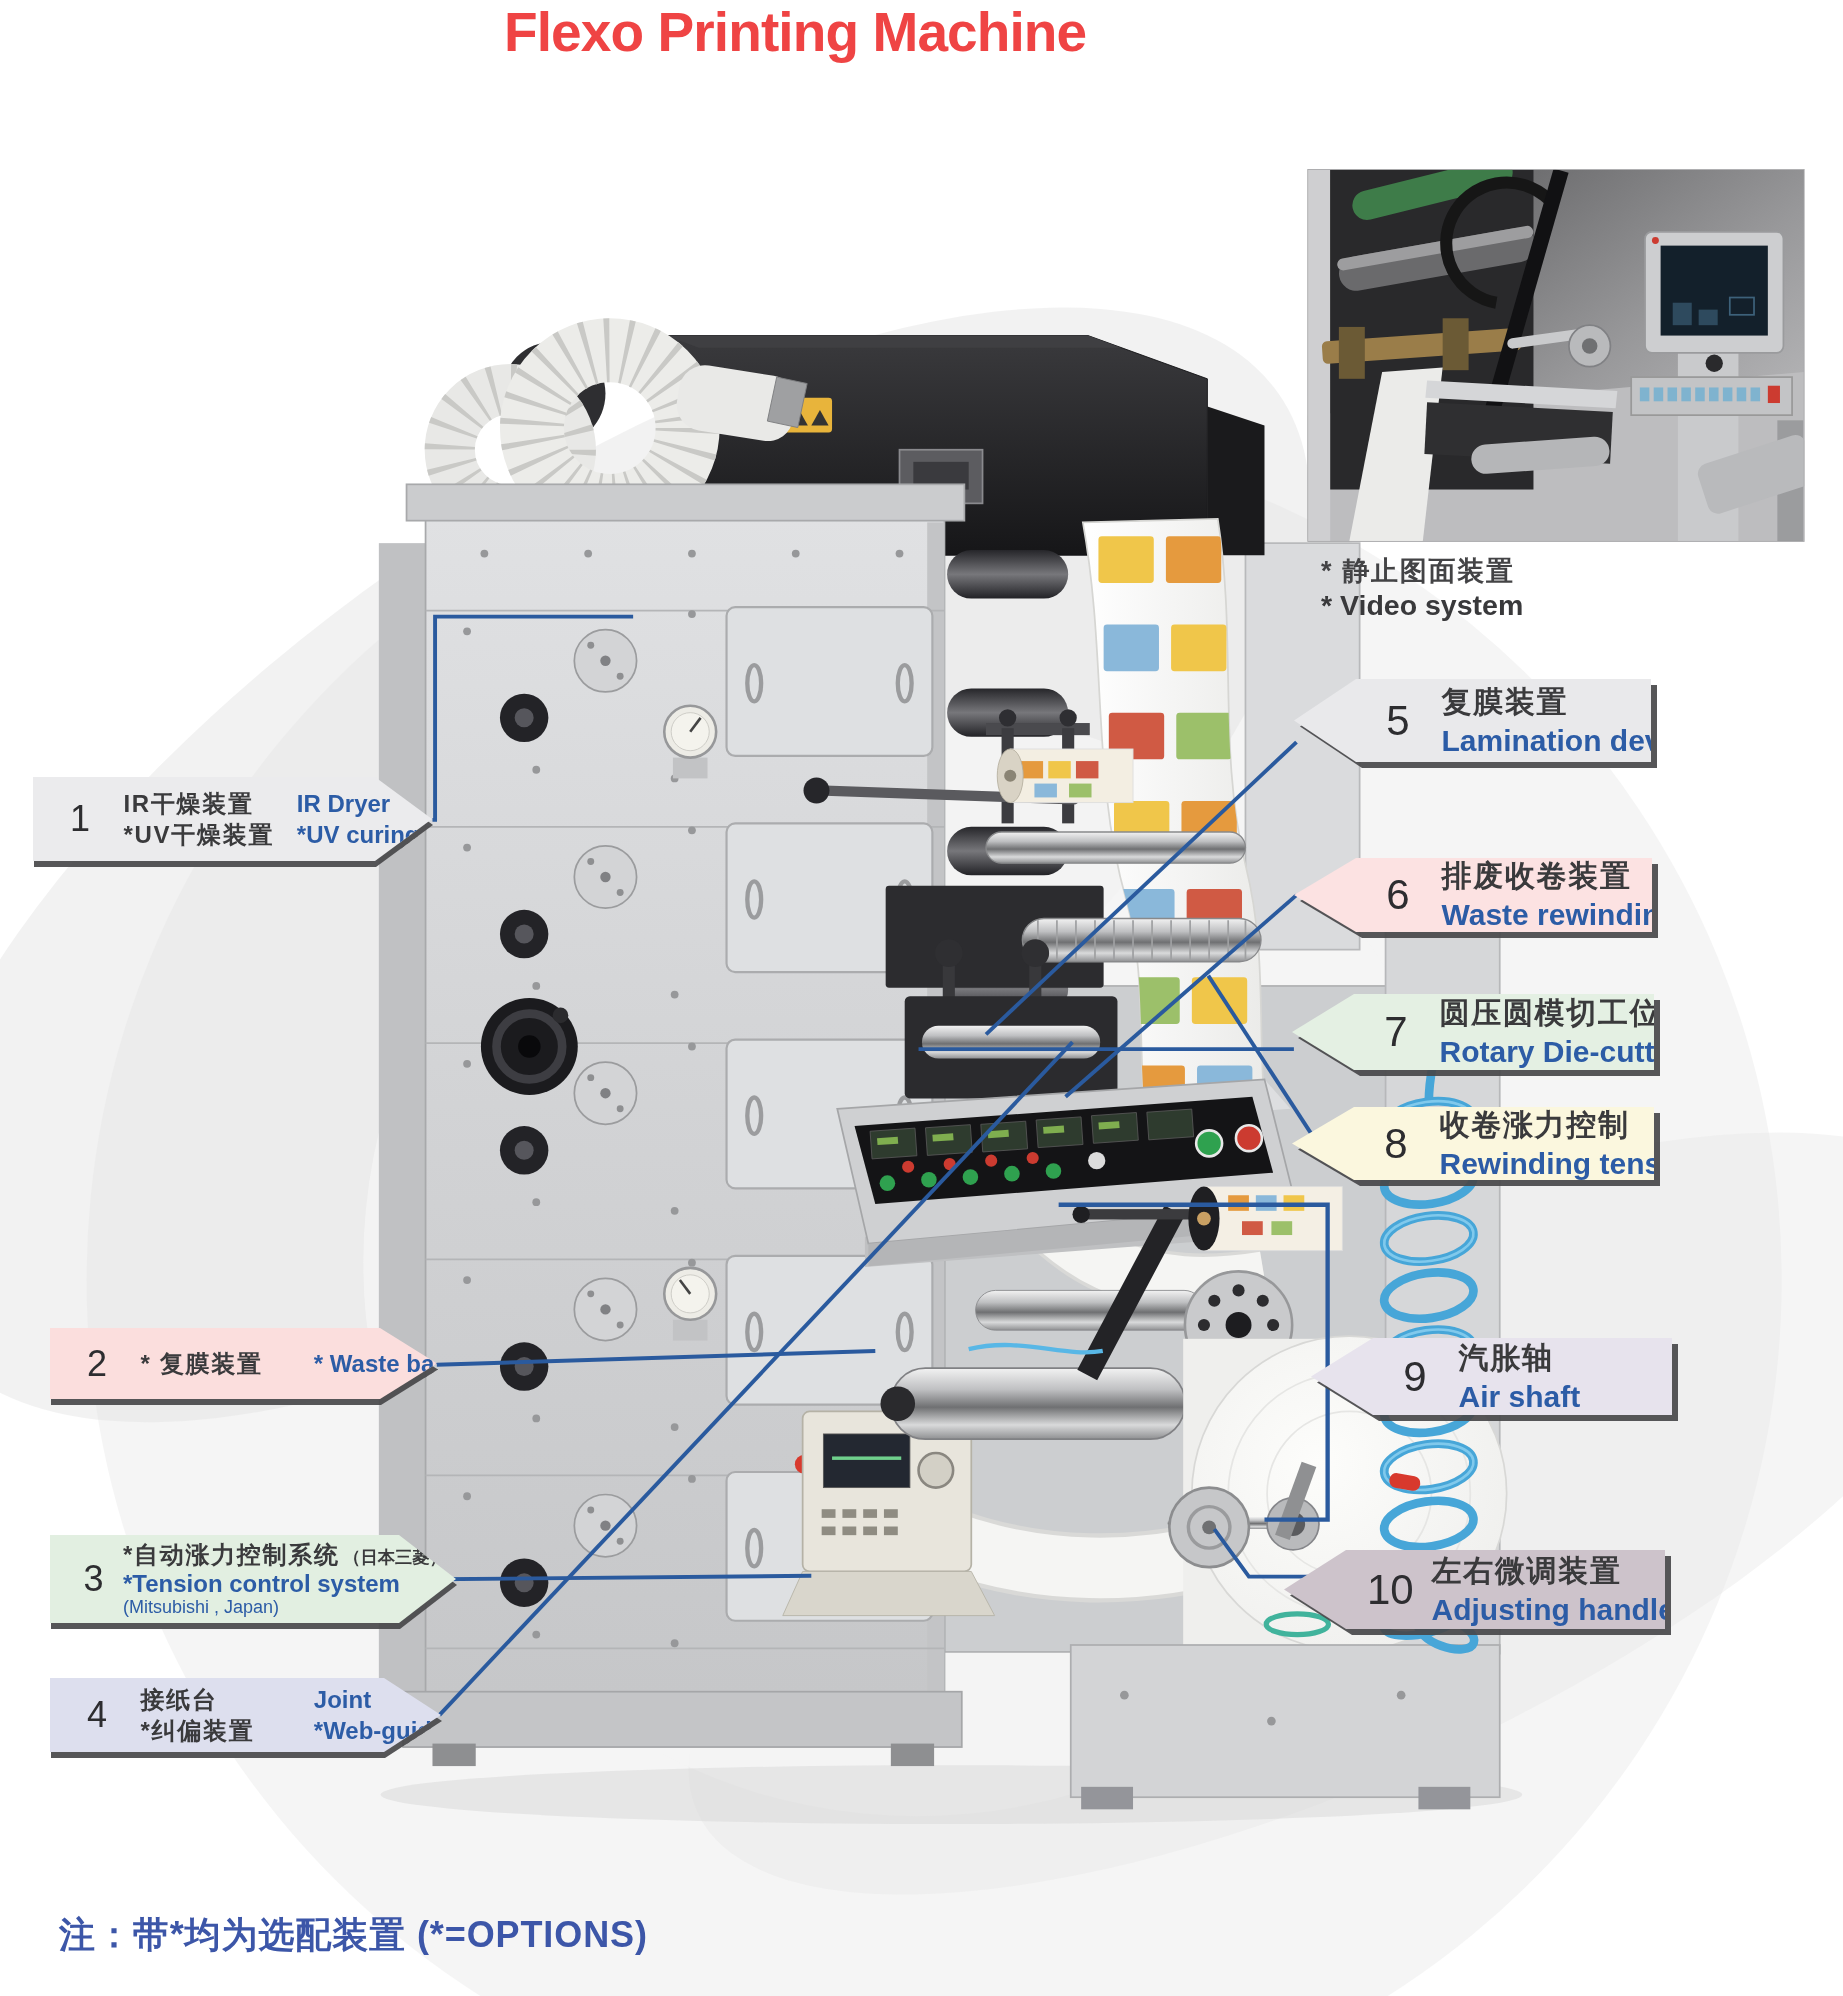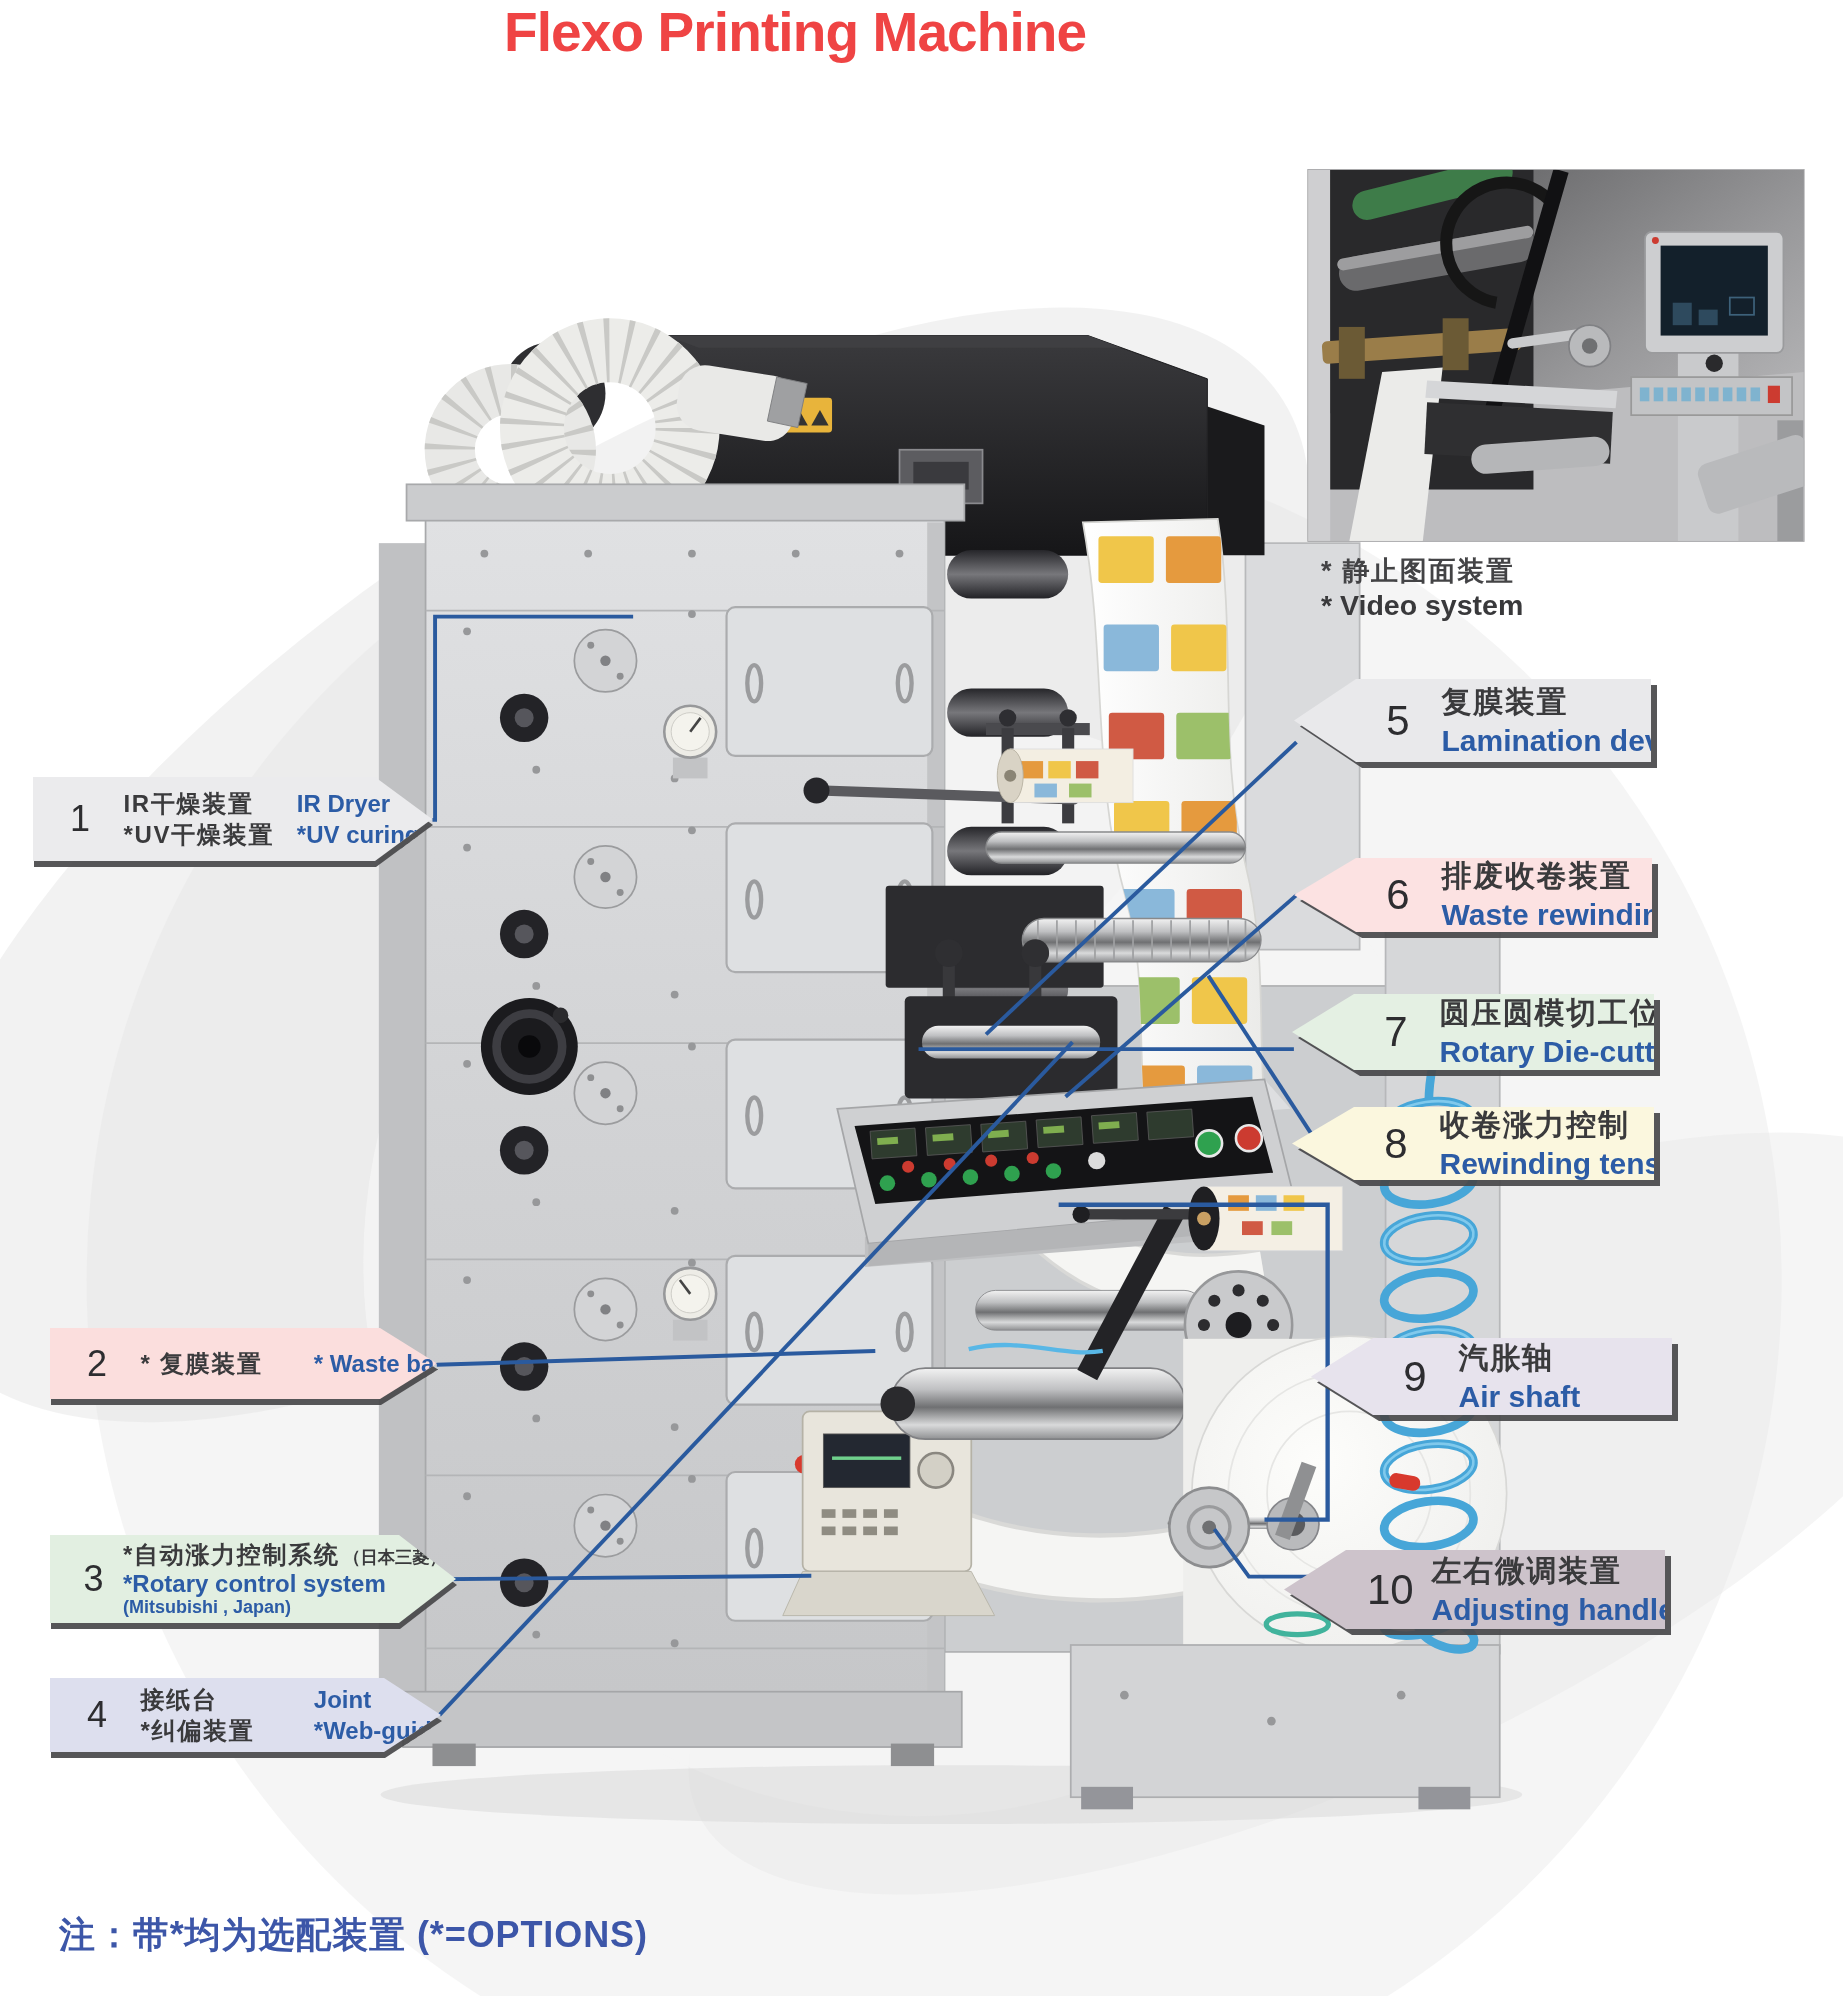--- a/index.html
+++ b/index.html
@@ -31,21 +31,21 @@
                           padding:0 12px 0 83px;}
   .co-num{color:#2d2d30;margin-right:22.5px;min-width:42px;text-align:center;font-weight:400;}
   .callout.left  .co-num{font-size:36px;}
   .callout.right .co-num{font-size:42px;}
   .co-rows{display:flex;flex-direction:column;justify-content:center;min-width:0;}
   .co-row{display:flex;gap:17.3px;align-items:baseline;line-height:1.3;white-space:nowrap;}
   .co-row.co-two .seg-zh{min-width:156px;}
   .seg-zh{color:#3a3a3c;font-weight:600;letter-spacing:1.7px;}
   .seg-zh-sm{color:#3a3a3c;font-weight:600;}
   .seg-en{color:#2c5ca6;font-weight:800;}
-  .seg-en-sm{color:#2c5ca6;font-weight:700;}
+  .seg-en-sm{color:#2c5ca6;font-weight:400;}
   .callout.left  .seg-zh{font-size:24px;}
   .callout.left  .seg-zh-sm{font-size:17.3px;}
   .callout.left  .seg-en{font-size:24px;}
   .callout.left  .seg-en-sm{font-size:18px;line-height:1.05;}
   .callout.right .seg-zh{font-size:30px;}
   .callout.right .seg-en{font-size:30px;}
   .callout .co-tight{padding-right:45px;}
   .callout .co-tight .co-num{margin-right:12px;min-width:35px;}
   .callout .co-tight .co-row{gap:3.5px;line-height:1.18;}
 </style>
@@ -491,21 +491,21 @@
   </div>
   <div class="callout left" style="left: 50px; top: 1535px; width: 406px; height: 88px; --bg: #e2efe1;">
     <div class="co-body co-tight">
         <span class="co-num">3</span>
         <div class="co-rows">
           <div class="co-row">
             <span class="seg-zh">*自动涨力控制系统</span>
             <span class="seg-zh-sm">（日本三菱）</span>
           </div>
           <div class="co-row">
-            <span class="seg-en">*Rotary control system</span>
+            <span class="seg-en">*Tension control system</span>
           </div>
           <div class="co-row">
             <span class="seg-en-sm">(Mitsubishi , Japan)</span>
           </div>
         </div>
       </div>
   </div>
   <div class="callout left" style="left: 50px; top: 1678px; width: 391px; height: 74px; --bg: #dddfee;">
     <div class="co-body">
         <span class="co-num">4</span>

